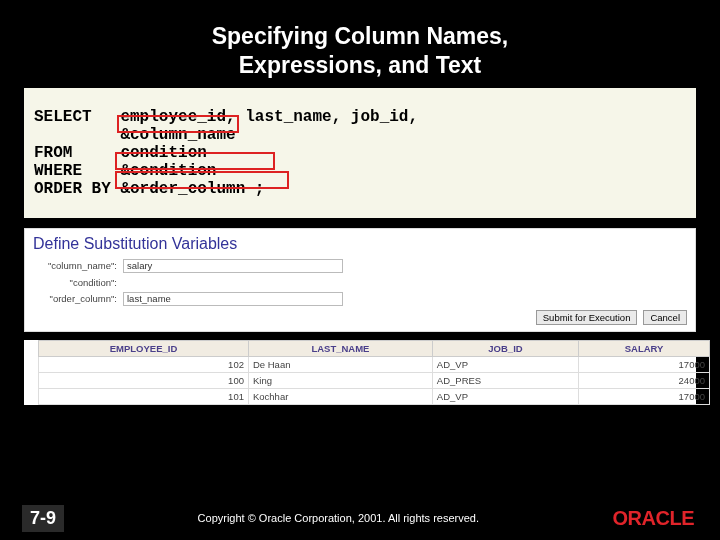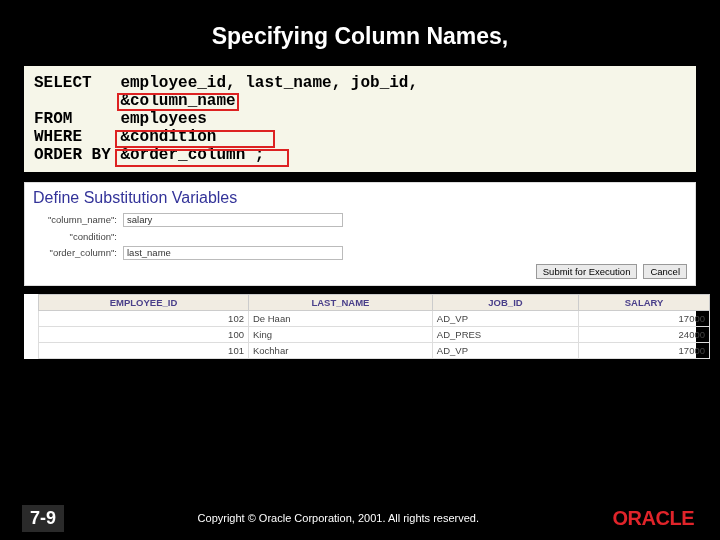--- a/index.html
+++ b/index.html
@@ -11,22 +11,22 @@
     color: #fff;
     font-weight: bold;
     font-size: 23px;
     text-align: center;
     padding-top: 22px;
     line-height: 1.25;
   }
 
   .code-block {
     background: #f6f6e9;
-    margin: 15px 24px 0 24px;
-    padding: 8px 10px;
+    margin: 8px 24px 0 24px;
+    padding: 20px 10px;
     font-family: "Courier New", monospace;
     font-weight: bold;
     font-size: 16px;
     position: relative;
   }
   .code-line { white-space: pre; }
   .hl {
     position: absolute;
     border: 2px solid #d22;
     background: transparent;
@@ -120,26 +120,27 @@
     font-family: Arial, Helvetica, sans-serif;
   }
 </style>
 </head>
 <body>
 
 <div class="slide">
 
   <div class="title">
     <span>Specifying Column Names,</span><br>
+    <span>Expressions, and Text</span>
   </div>
 
   <div class="code-block">
     <div class="code-line">SELECT   employee_id, last_name, job_id,</div>
     <div class="code-line">         &amp;column_name</div>
-    <div class="code-line">FROM     employees</div>
+    <div class="code-line">FROM     condition</div>
     <div class="code-line">WHERE    &amp;condition</div>
     <div class="code-line">ORDER BY &amp;order_column ;</div>
 
     <div class="hl" style="left:93px; top:27px; width:122px; height:18px;"></div>
     <div class="hl" style="left:91px; top:64px; width:160px; height:18px;"></div>
     <div class="hl" style="left:91px; top:83px; width:174px; height:18px;"></div>
   </div>
 
   <div class="subvars-panel">
     <div class="subvars-title">Define Substitution Variables</div>

